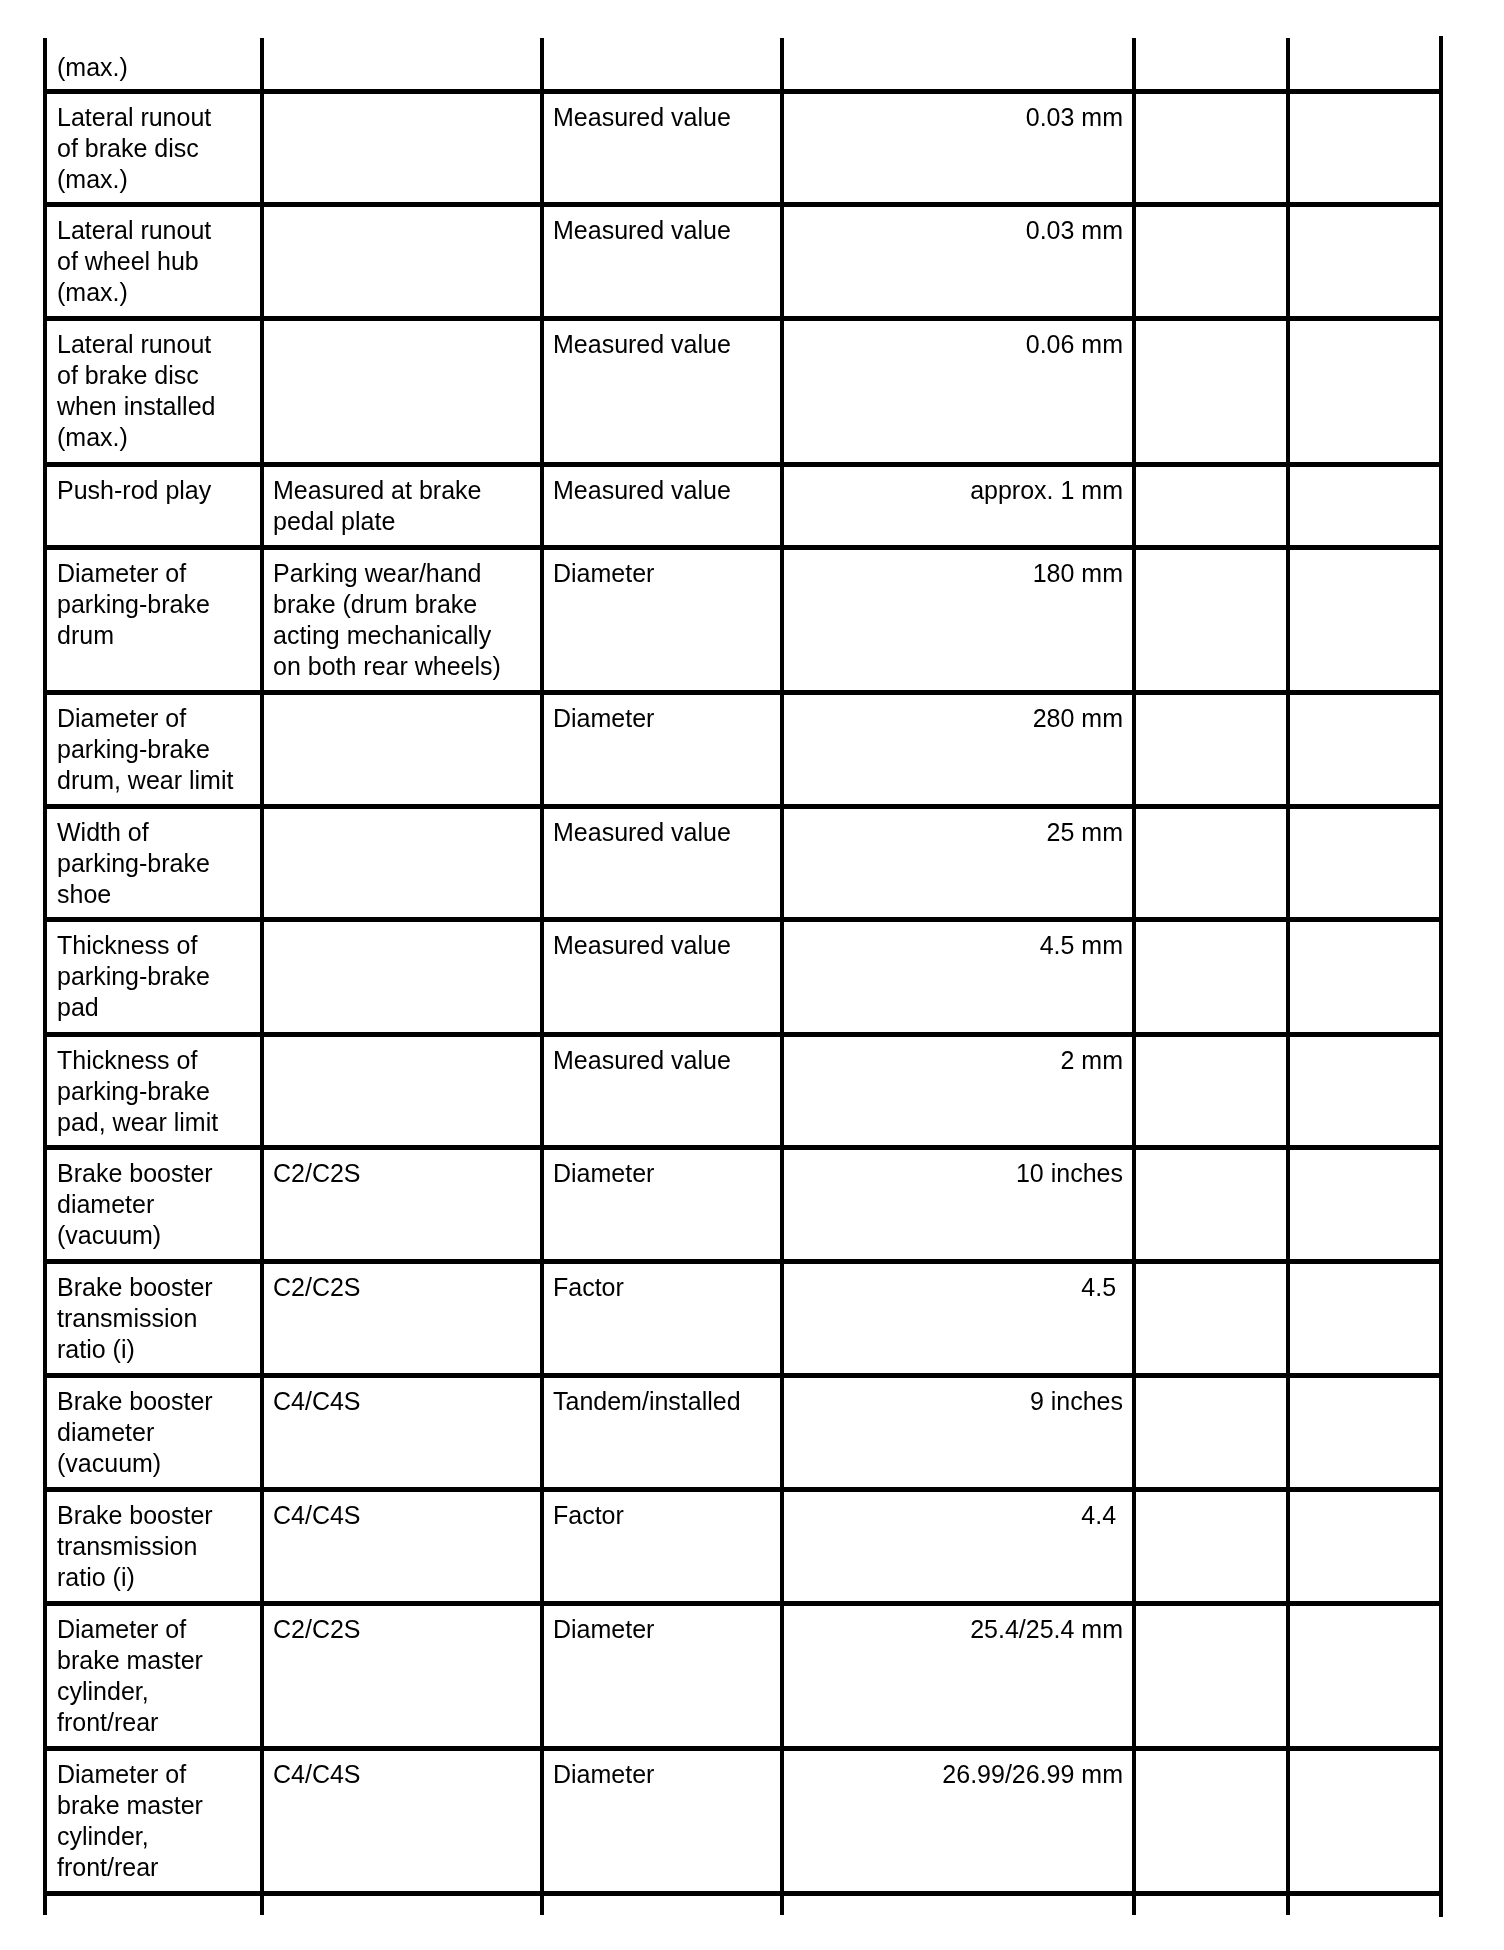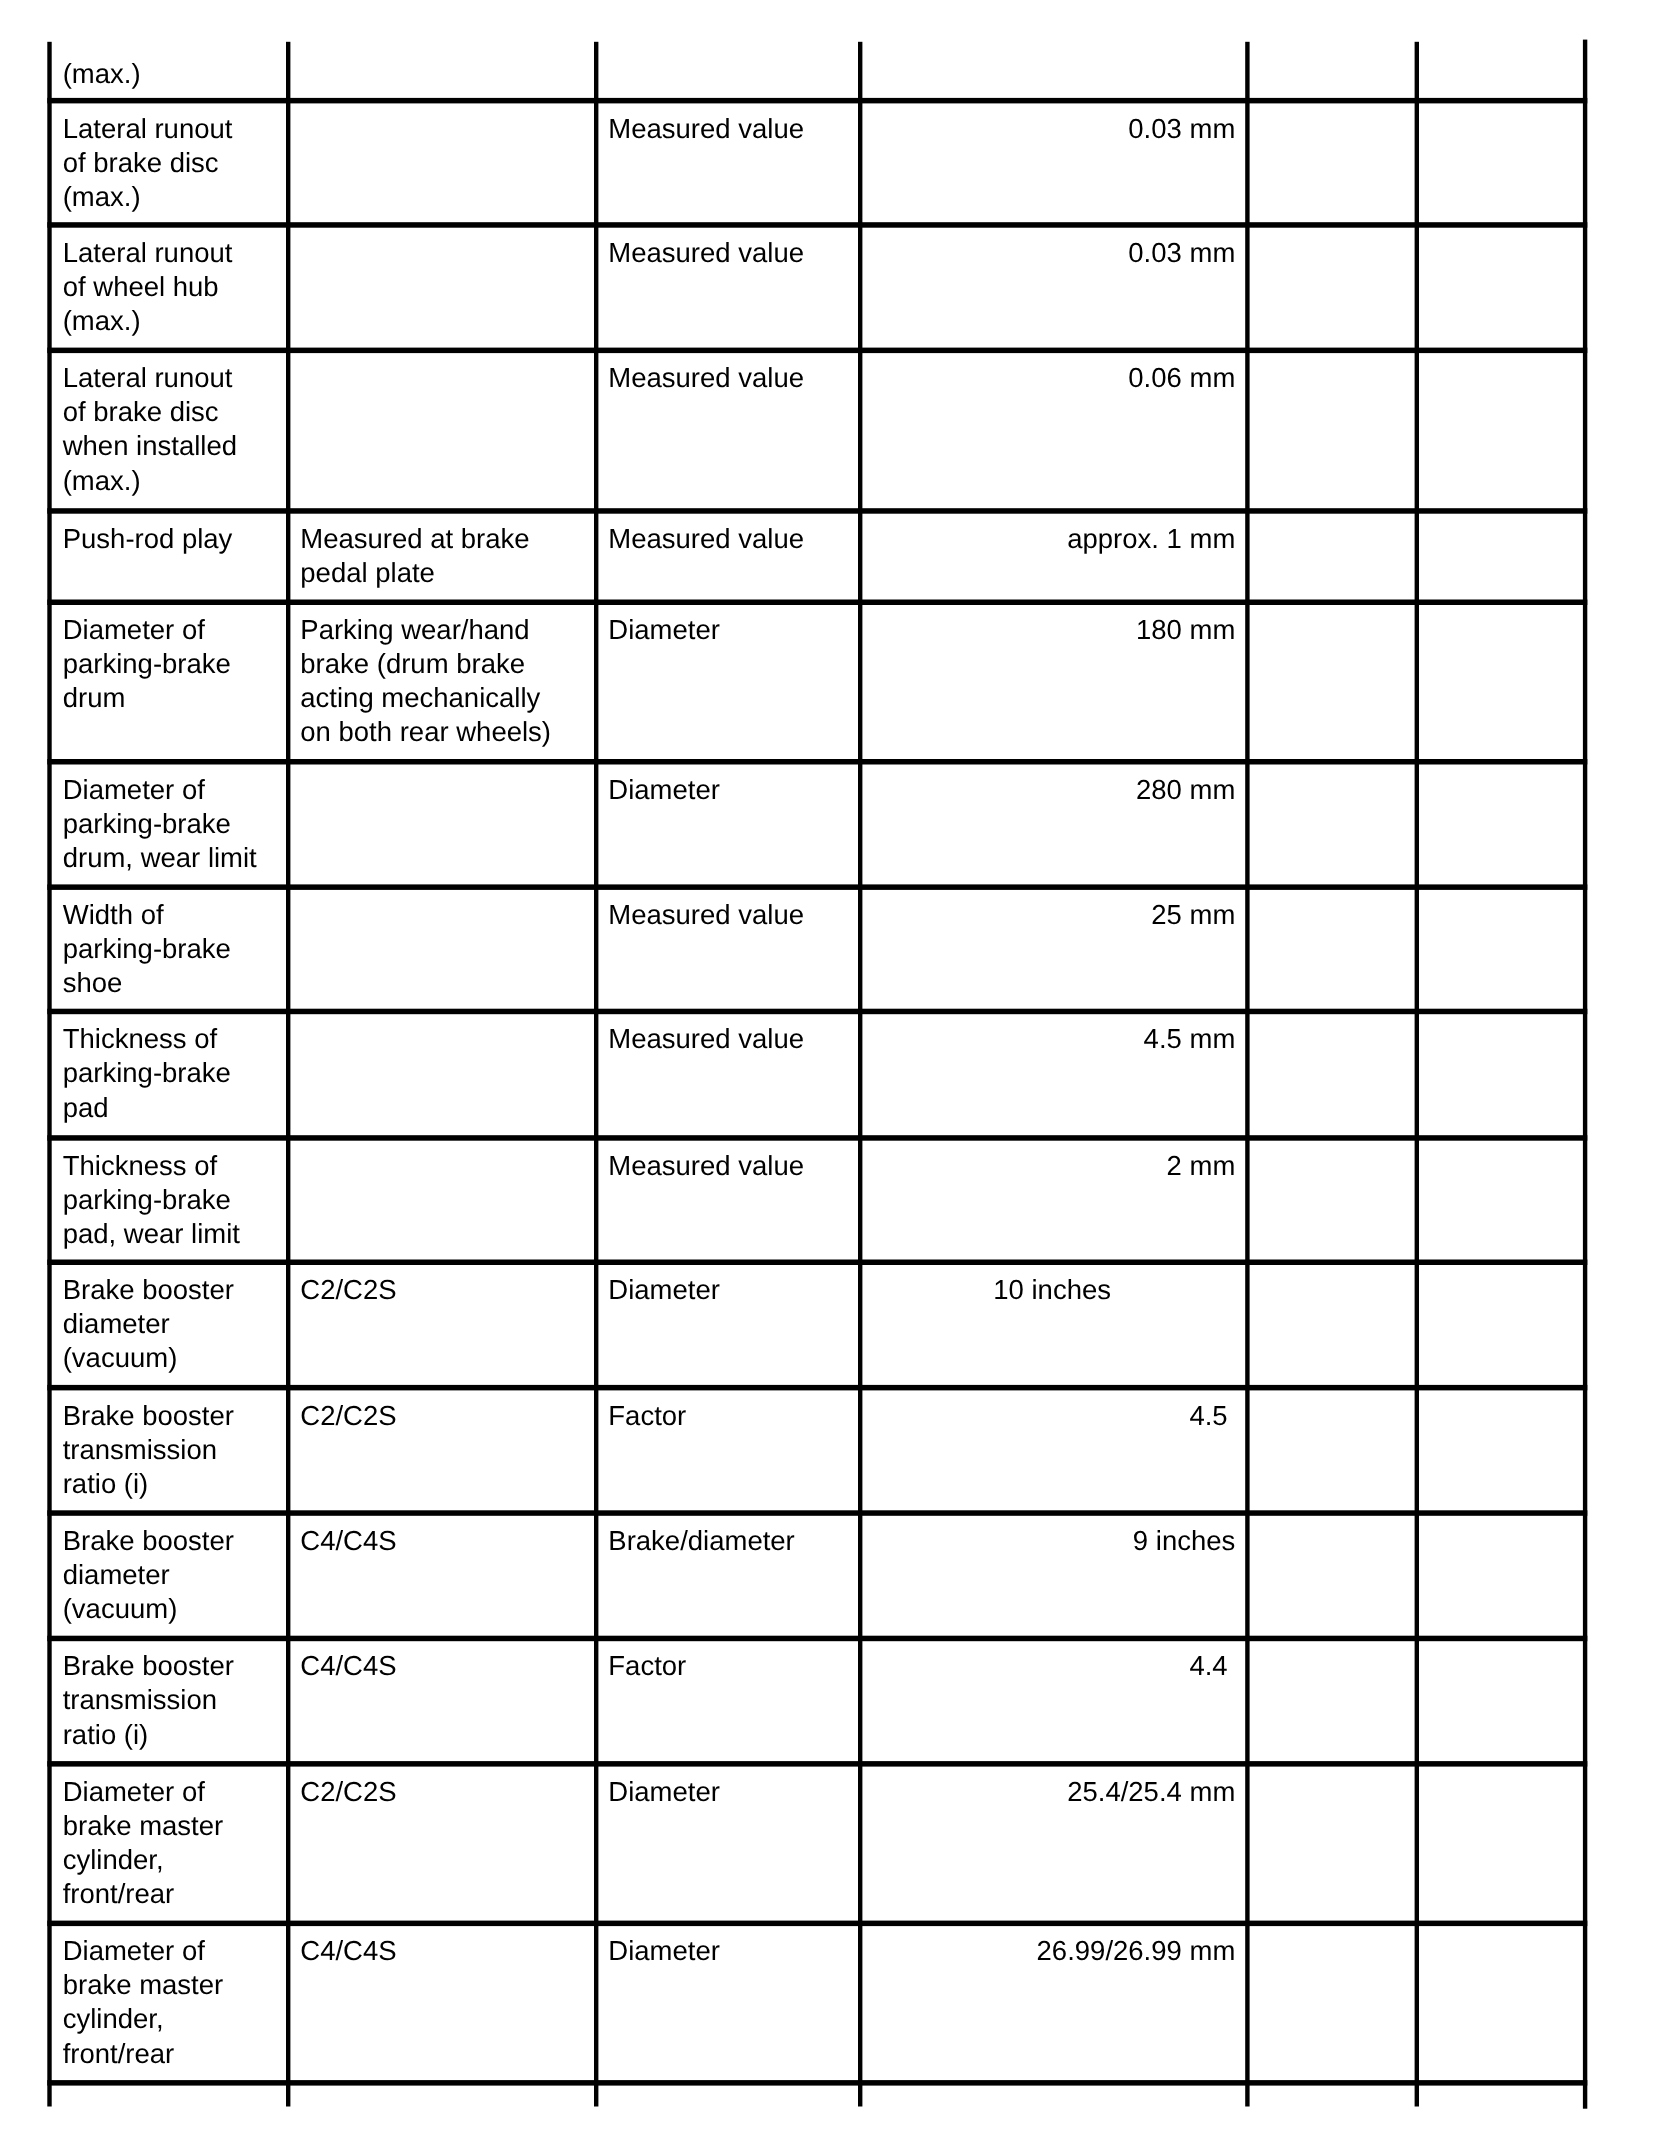--- a/index.html
+++ b/index.html
@@ -125,38 +125,38 @@
     <div class="cell" style="left:553px; top:1045px; width:225px;">Measured value</div>
     <div class="cell right" style="left:790px; top:1045px; width:333px;">2 mm</div>
   </div>
 
   <div>
     <div class="cell" style="left:57px; top:1158px; width:200px;">Brake booster
 diameter
 (vacuum)</div>
     <div class="cell" style="left:273px; top:1158px; width:265px;">C2/C2S</div>
     <div class="cell" style="left:553px; top:1158px; width:225px;">Diameter</div>
-    <div class="cell right" style="left:790px; top:1158px; width:333px;text-align:center;">10 inches</div>
+    <div class="cell right" style="left:790px; top:1158px; width:333px;">10 inches</div>
   </div>
 
   <div>
     <div class="cell" style="left:57px; top:1272px; width:200px;">Brake booster
 transmission
 ratio (i)</div>
     <div class="cell" style="left:273px; top:1272px; width:265px;">C2/C2S</div>
     <div class="cell" style="left:553px; top:1272px; width:225px;">Factor</div>
     <div class="cell right" style="left:790px; top:1272px; width:333px;">4.5 </div>
   </div>
 
   <div>
     <div class="cell" style="left:57px; top:1386px; width:200px;">Brake booster
 diameter
 (vacuum)</div>
     <div class="cell" style="left:273px; top:1386px; width:265px;">C4/C4S</div>
-    <div class="cell" style="left:553px; top:1386px; width:225px;">Brake/diameter</div>
+    <div class="cell" style="left:553px; top:1386px; width:225px;">Tandem/installed</div>
     <div class="cell right" style="left:790px; top:1386px; width:333px;">9 inches</div>
   </div>
 
   <div>
     <div class="cell" style="left:57px; top:1500px; width:200px;">Brake booster
 transmission
 ratio (i)</div>
     <div class="cell" style="left:273px; top:1500px; width:265px;">C4/C4S</div>
     <div class="cell" style="left:553px; top:1500px; width:225px;">Factor</div>
     <div class="cell right" style="left:790px; top:1500px; width:333px;">4.4 </div>

